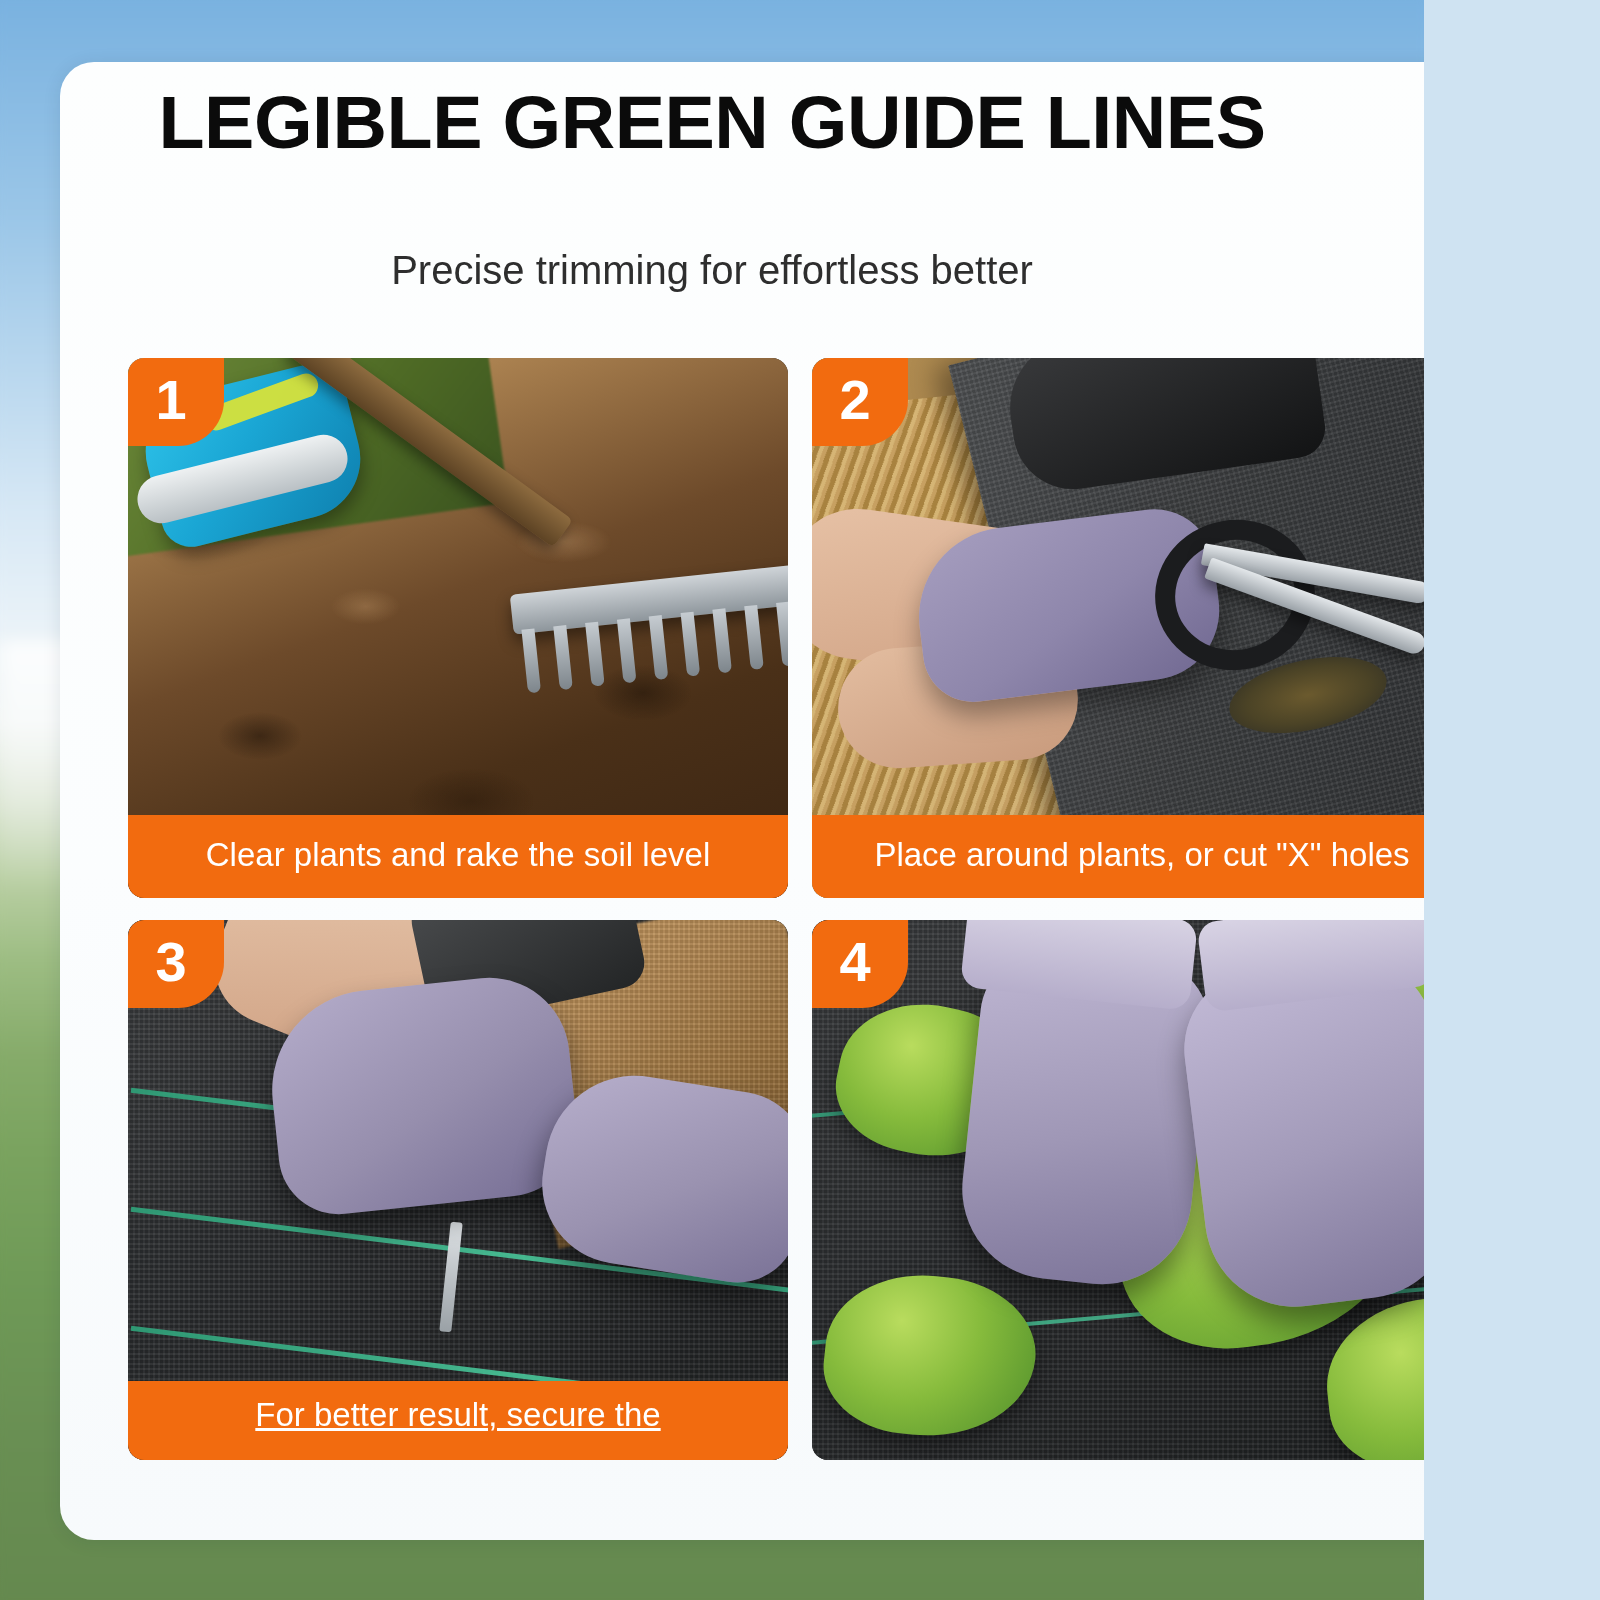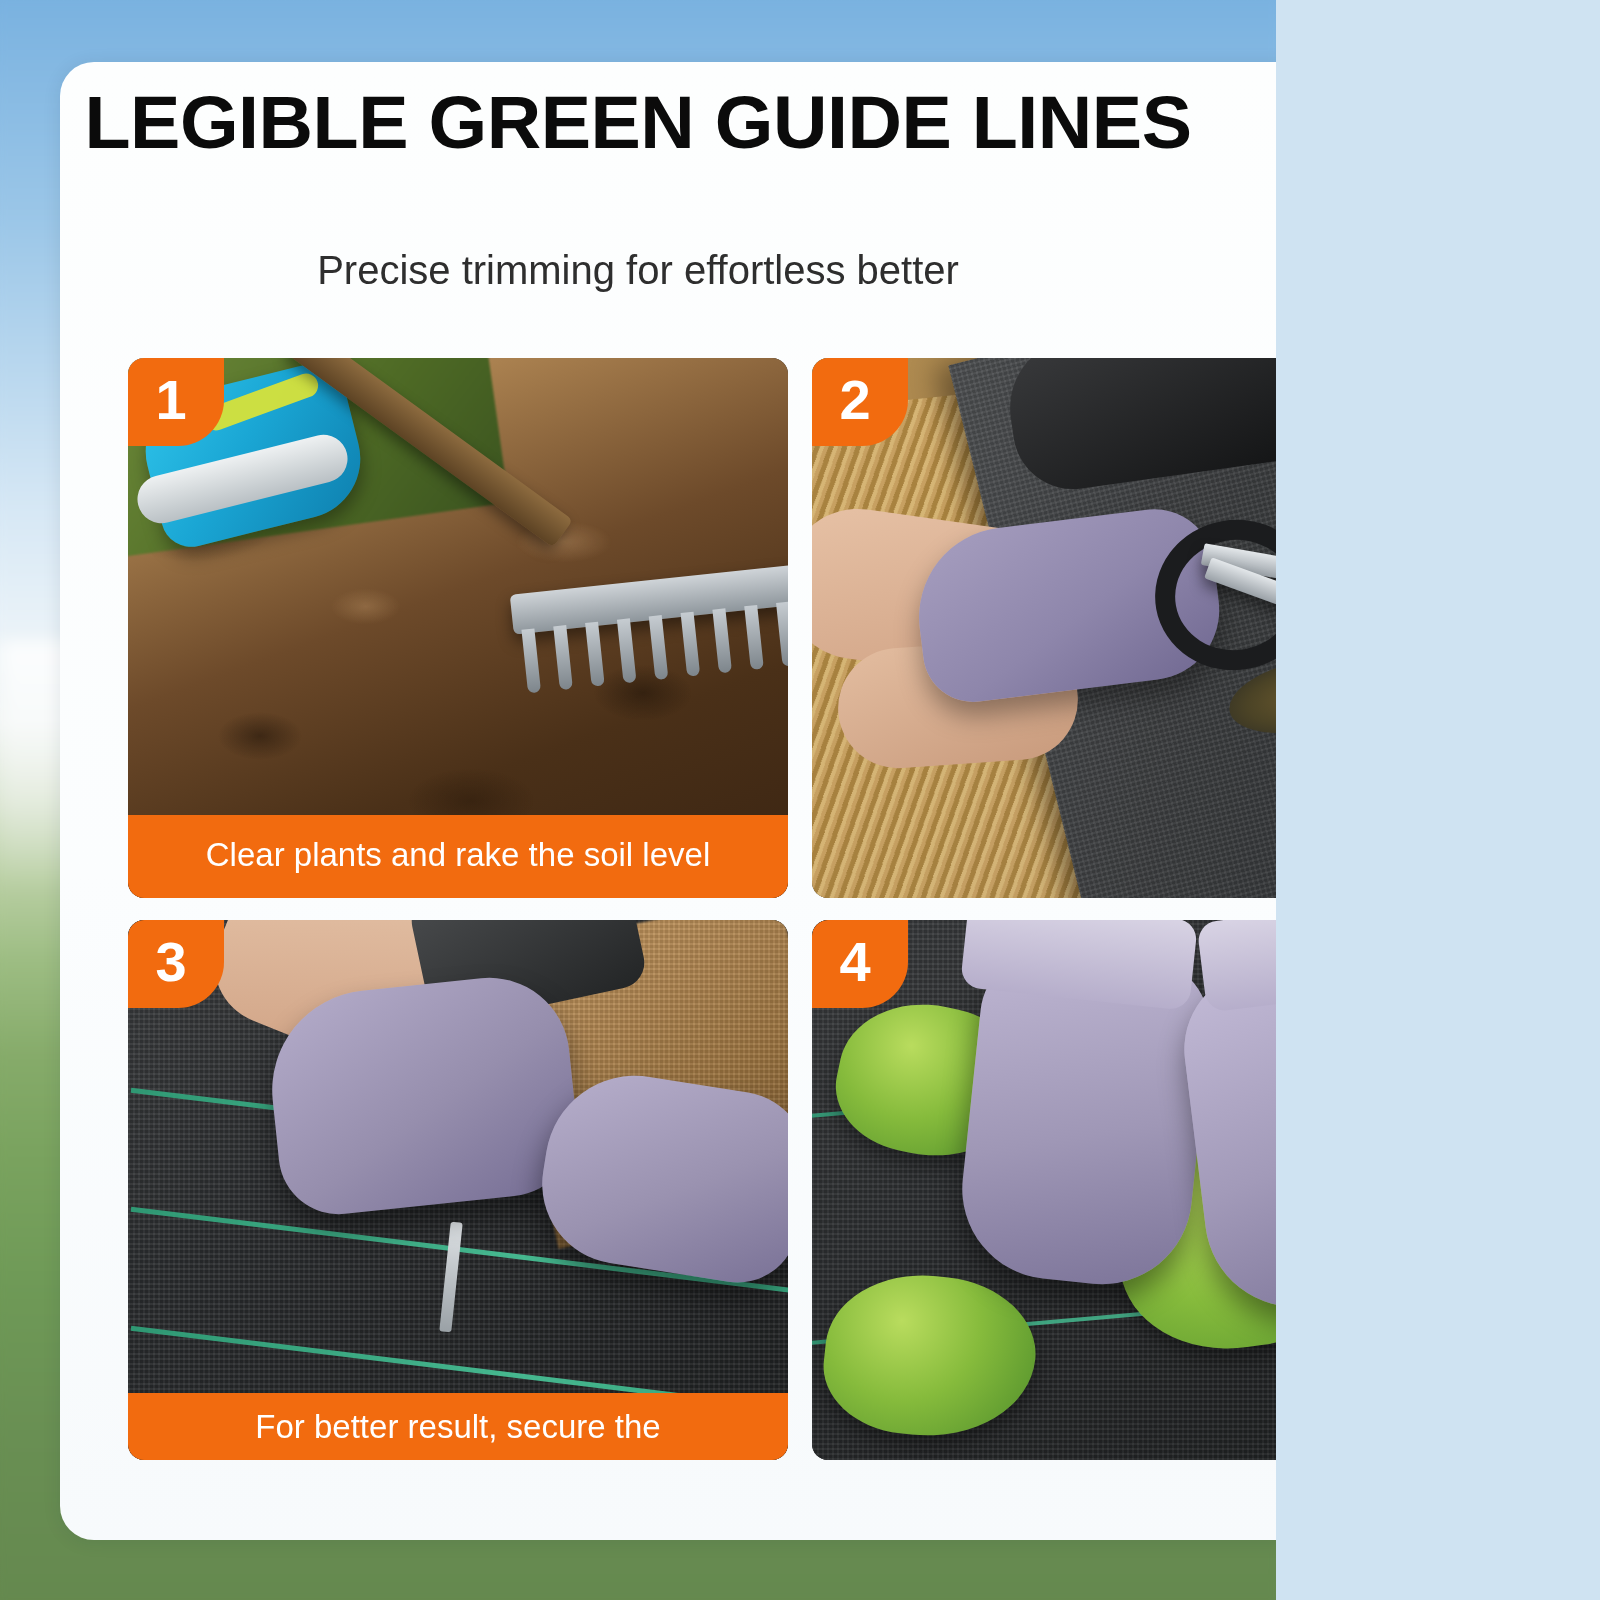--- a/index.html
+++ b/index.html
@@ -9,21 +9,21 @@
   body {
     width: 1600px;
     height: 1600px;
     overflow: hidden;
     font-family: "Liberation Sans", sans-serif;
     background: #cfe3f2;
   }
 
   .stage {
     position: relative;
-    width: 1276px;
+    width: 1424px;
     height: 1600px;
     overflow: hidden;
   }
 
   
   .bg {
     position: absolute;
     inset: 0;
     background:
       linear-gradient(to bottom,
@@ -165,21 +165,22 @@
     background: #f26b0f;
     color: #ffffff;
     text-align: center;
     font-size: 33px;
     line-height: 1.24;
     padding: 20px 18px 22px;
     box-sizing: border-box;
     z-index: 3;
   }
   .caption.two-line {
-    padding: 14px 18px 12px;
+    padding: 14px 18px 24px;
+    text-decoration: underline;
   }
 
   
   .p1 {
     background:
       
       linear-gradient(160deg, #caa478 0%, #a9804f 18%, #6d4a2a 45%, #4a3018 70%, #3a2412 100%);
   }
   .p1 .grass-strip {
     position: absolute;
@@ -579,20 +580,21 @@
         <div class="boot"></div>
         <div class="arm"></div>
         <div class="arm2"></div>
         <div class="hole"></div>
         <div class="glove-hand"></div>
         <div class="scissor-handle"></div>
         <div class="scissor-blade"></div>
         <div class="scissor-blade b2"></div>
       </div>
       <div class="badge">2</div>
+      <div class="caption">Place around plants, or cut "X" holes</div>
     </div>
 
     <div class="step">
       <div class="photo p3">
         <div class="soil-band"></div>
         <div class="fabric-weave"></div>
         <div class="greenline gl1"></div>
         <div class="greenline gl2"></div>
         <div class="greenline gl3"></div>
         <div class="staple"></div>

